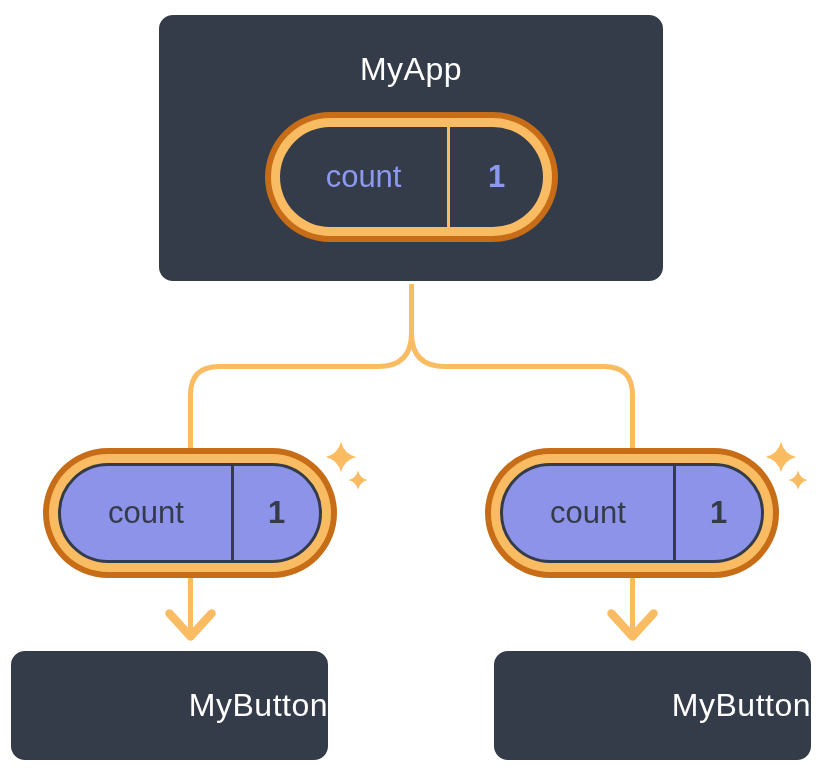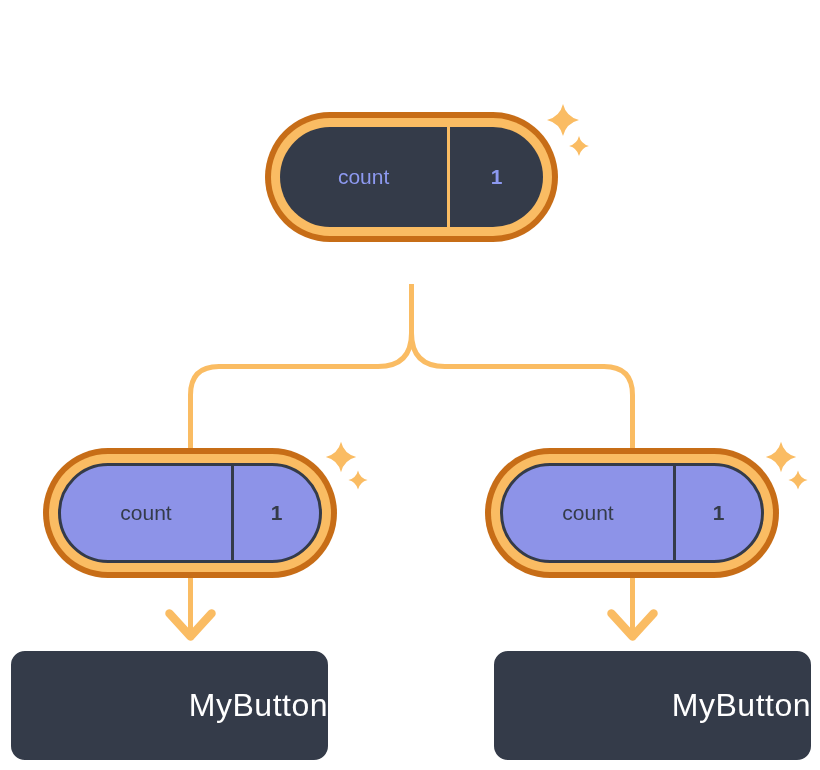--- a/index.html
+++ b/index.html
@@ -34,21 +34,21 @@
   .pill-mid{
     background:var(--accent-light,#FABC63);border-radius:999px;
     padding:9px;width:100%;height:100%;box-sizing:border-box;
   }
   .pill-core{
     border-radius:999px;width:100%;height:100%;box-sizing:border-box;
     display:flex;align-items:stretch;overflow:hidden;
   }
   .core-dark{background:var(--node-fill,#343B49);}
   .core-purple{background:var(--state-fill,#8D93E8);border:3px solid var(--node-fill,#343B49);}
-  .cell{display:flex;align-items:center;justify-content:center;font-size:21px;}
+  .cell{display:flex;align-items:center;justify-content:center;font-size:31px;}
   .cell.value{font-weight:700;}
   .top-pill{left:265px;top:112px;width:293px;height:130px;}
   .top-pill .cell{color:var(--state-text,#8D99F0);}
   .top-pill .cell.label{flex:1.8;}
   .top-pill .cell.value{flex:1;}
   .top-pill .divider{width:3px;background:var(--accent-light,#FABC63);}
   .bottom-pill .cell{color:var(--prop-text,#343B49);}
   .bottom-pill .cell.label{flex:2;}
   .bottom-pill .cell.value{flex:1;}
   .bottom-pill .divider{width:3px;background:var(--node-fill,#343B49);}
@@ -69,20 +69,23 @@
     <polyline class="arrow" points="169.5 613.5 190.5 636.5 211.5 613.5"></polyline>
     <polyline class="arrow" points="611.5 613.5 632.5 636.5 653.5 613.5"></polyline>
     <use href="#spark" class="sparkle" transform="translate(563,120)"></use>
     <use href="#spark" class="sparkle" transform="translate(579,146) scale(0.62)"></use>
     <use href="#spark" class="sparkle" transform="translate(341,457) scale(0.95)"></use>
     <use href="#spark" class="sparkle" transform="translate(358,480) scale(0.6)"></use>
     <use href="#spark" class="sparkle" transform="translate(781,457) scale(0.95)"></use>
     <use href="#spark" class="sparkle" transform="translate(798,480) scale(0.6)"></use>
   </svg>
 
+  <div class="node root">
+    <div class="node-title">MyApp</div>
+  </div>
 
   <div class="pill top-pill">
     <div class="pill-mid">
       <div class="pill-core core-dark">
         <div class="cell label">count</div>
         <div class="divider"></div>
         <div class="cell value">1</div>
       </div>
     </div>
   </div>

